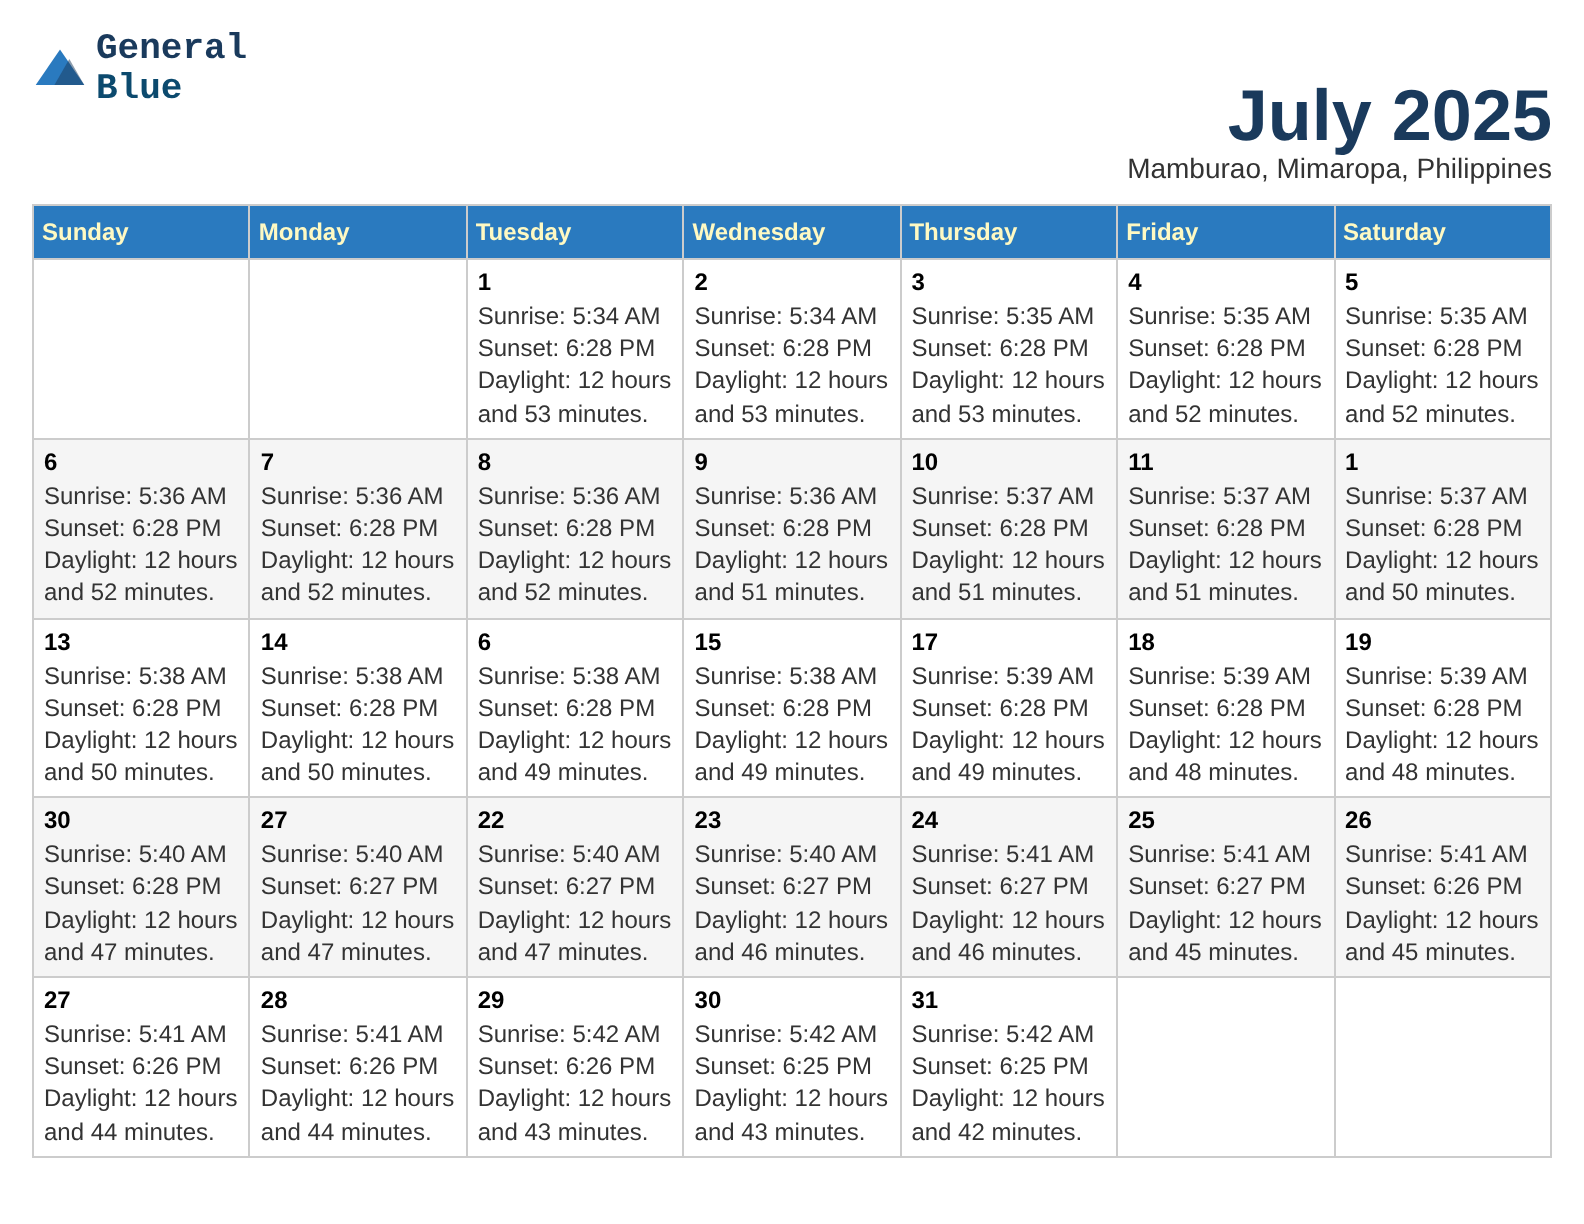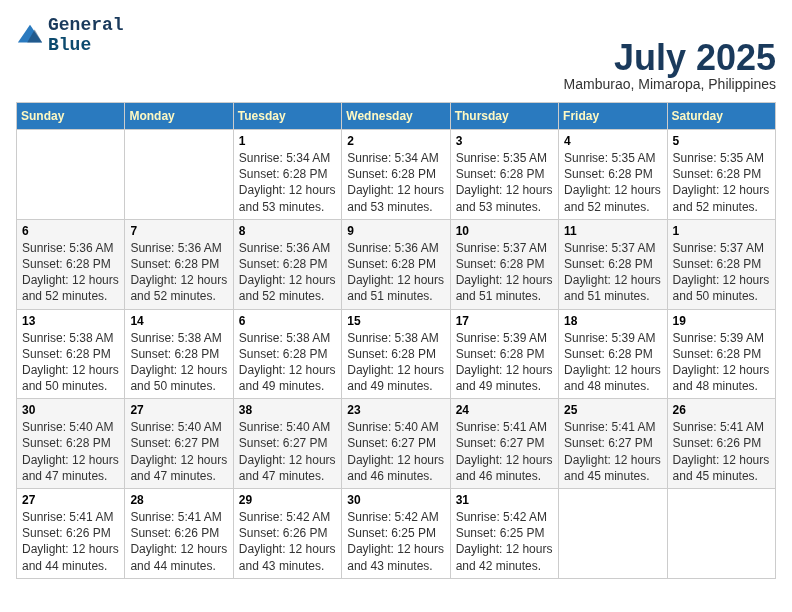--- a/index.html
+++ b/index.html
@@ -216,21 +216,21 @@
       <tr>
         <td>
           <span class="day-number">30</span>
           <div class="day-info">Sunrise: 5:40 AM<br>Sunset: 6:28 PM<br>Daylight: 12 hours and 47 minutes.</div>
         </td>
         <td>
           <span class="day-number">27</span>
           <div class="day-info">Sunrise: 5:40 AM<br>Sunset: 6:27 PM<br>Daylight: 12 hours and 47 minutes.</div>
         </td>
         <td>
-          <span class="day-number">38</span>
+          <span class="day-number">22</span>
           <div class="day-info">Sunrise: 5:40 AM<br>Sunset: 6:27 PM<br>Daylight: 12 hours and 47 minutes.</div>
         </td>
         <td>
           <span class="day-number">23</span>
           <div class="day-info">Sunrise: 5:40 AM<br>Sunset: 6:27 PM<br>Daylight: 12 hours and 46 minutes.</div>
         </td>
         <td>
           <span class="day-number">24</span>
           <div class="day-info">Sunrise: 5:41 AM<br>Sunset: 6:27 PM<br>Daylight: 12 hours and 46 minutes.</div>
         </td>

